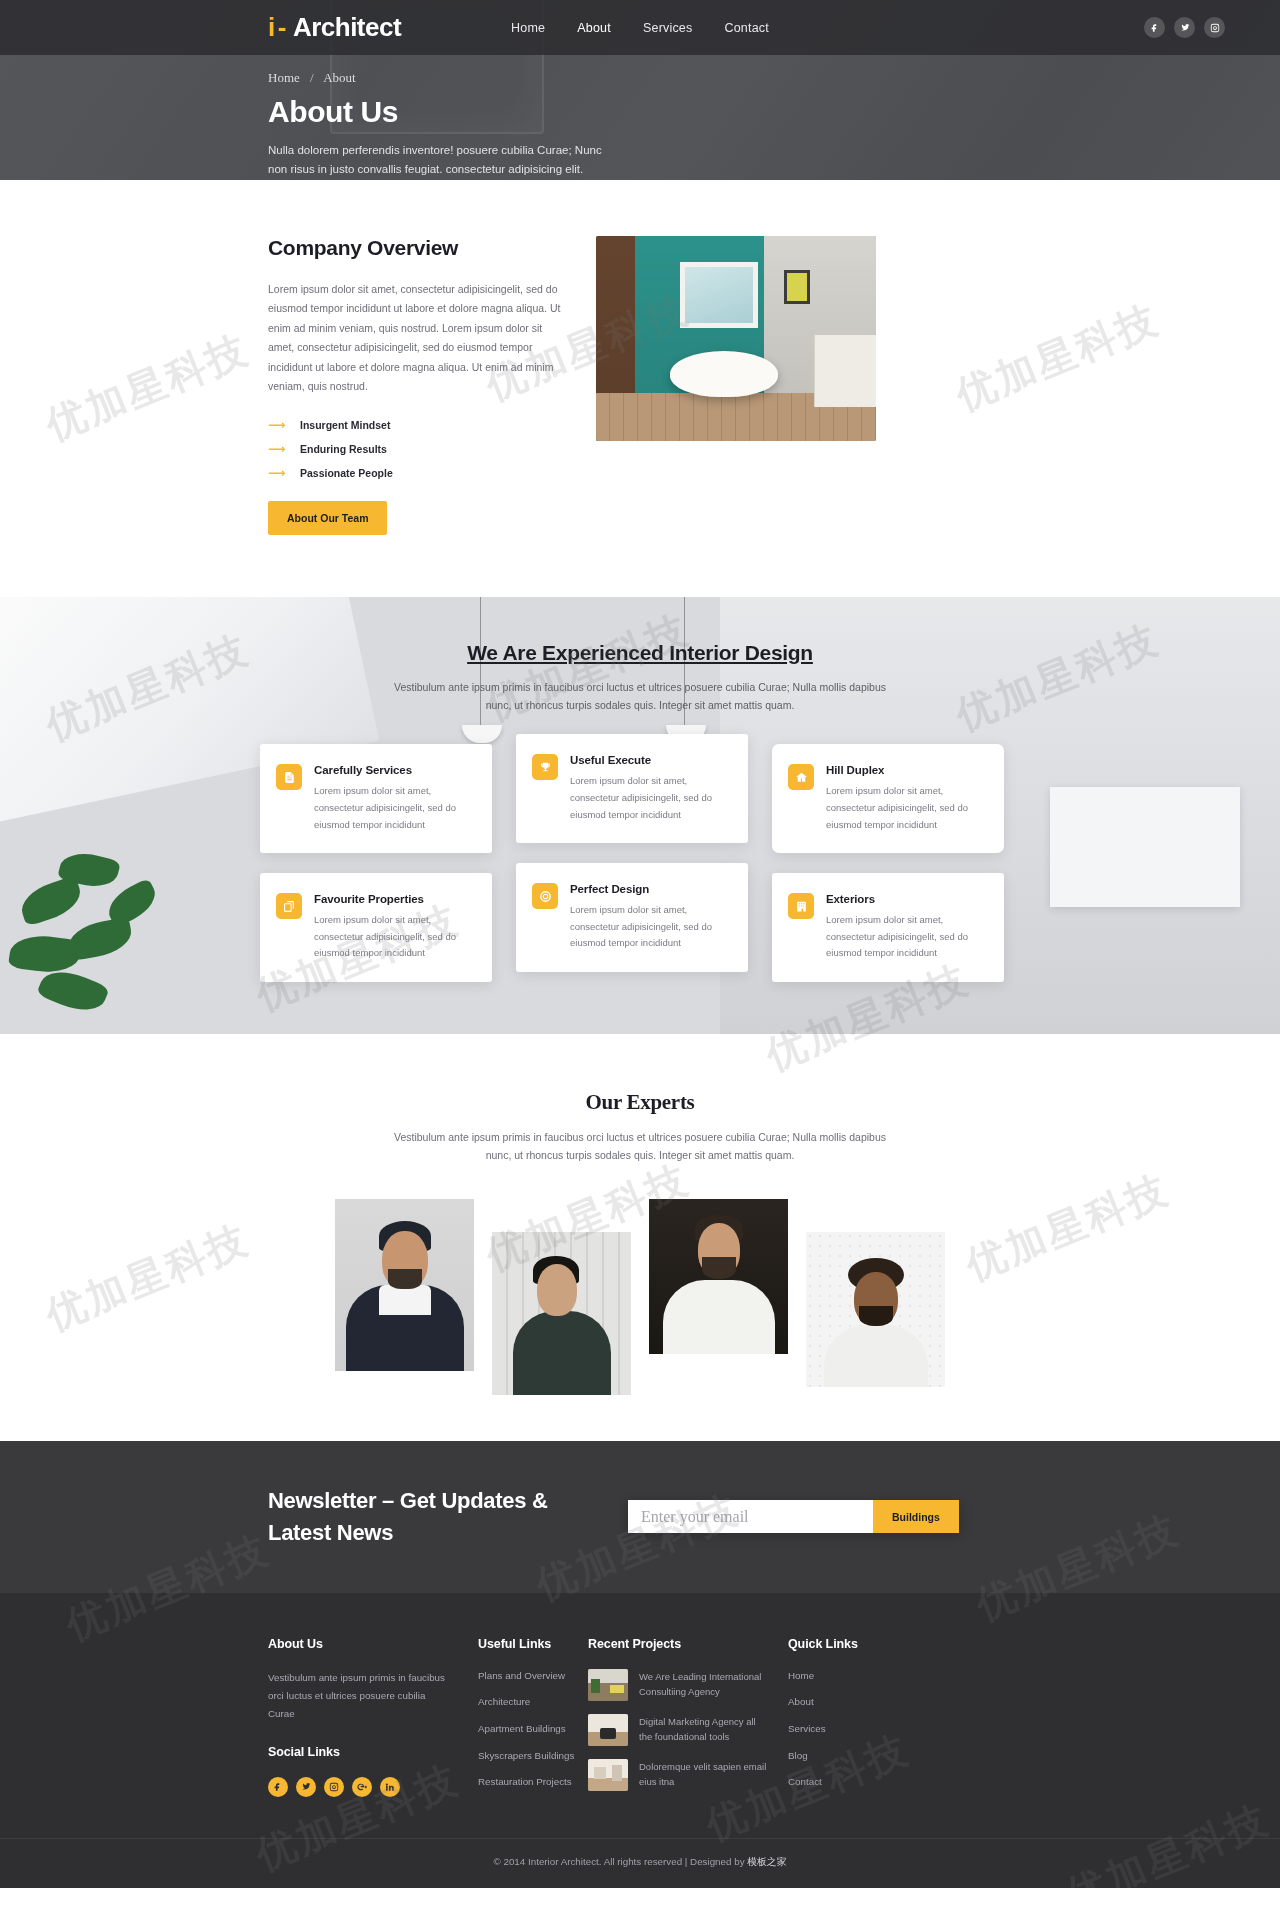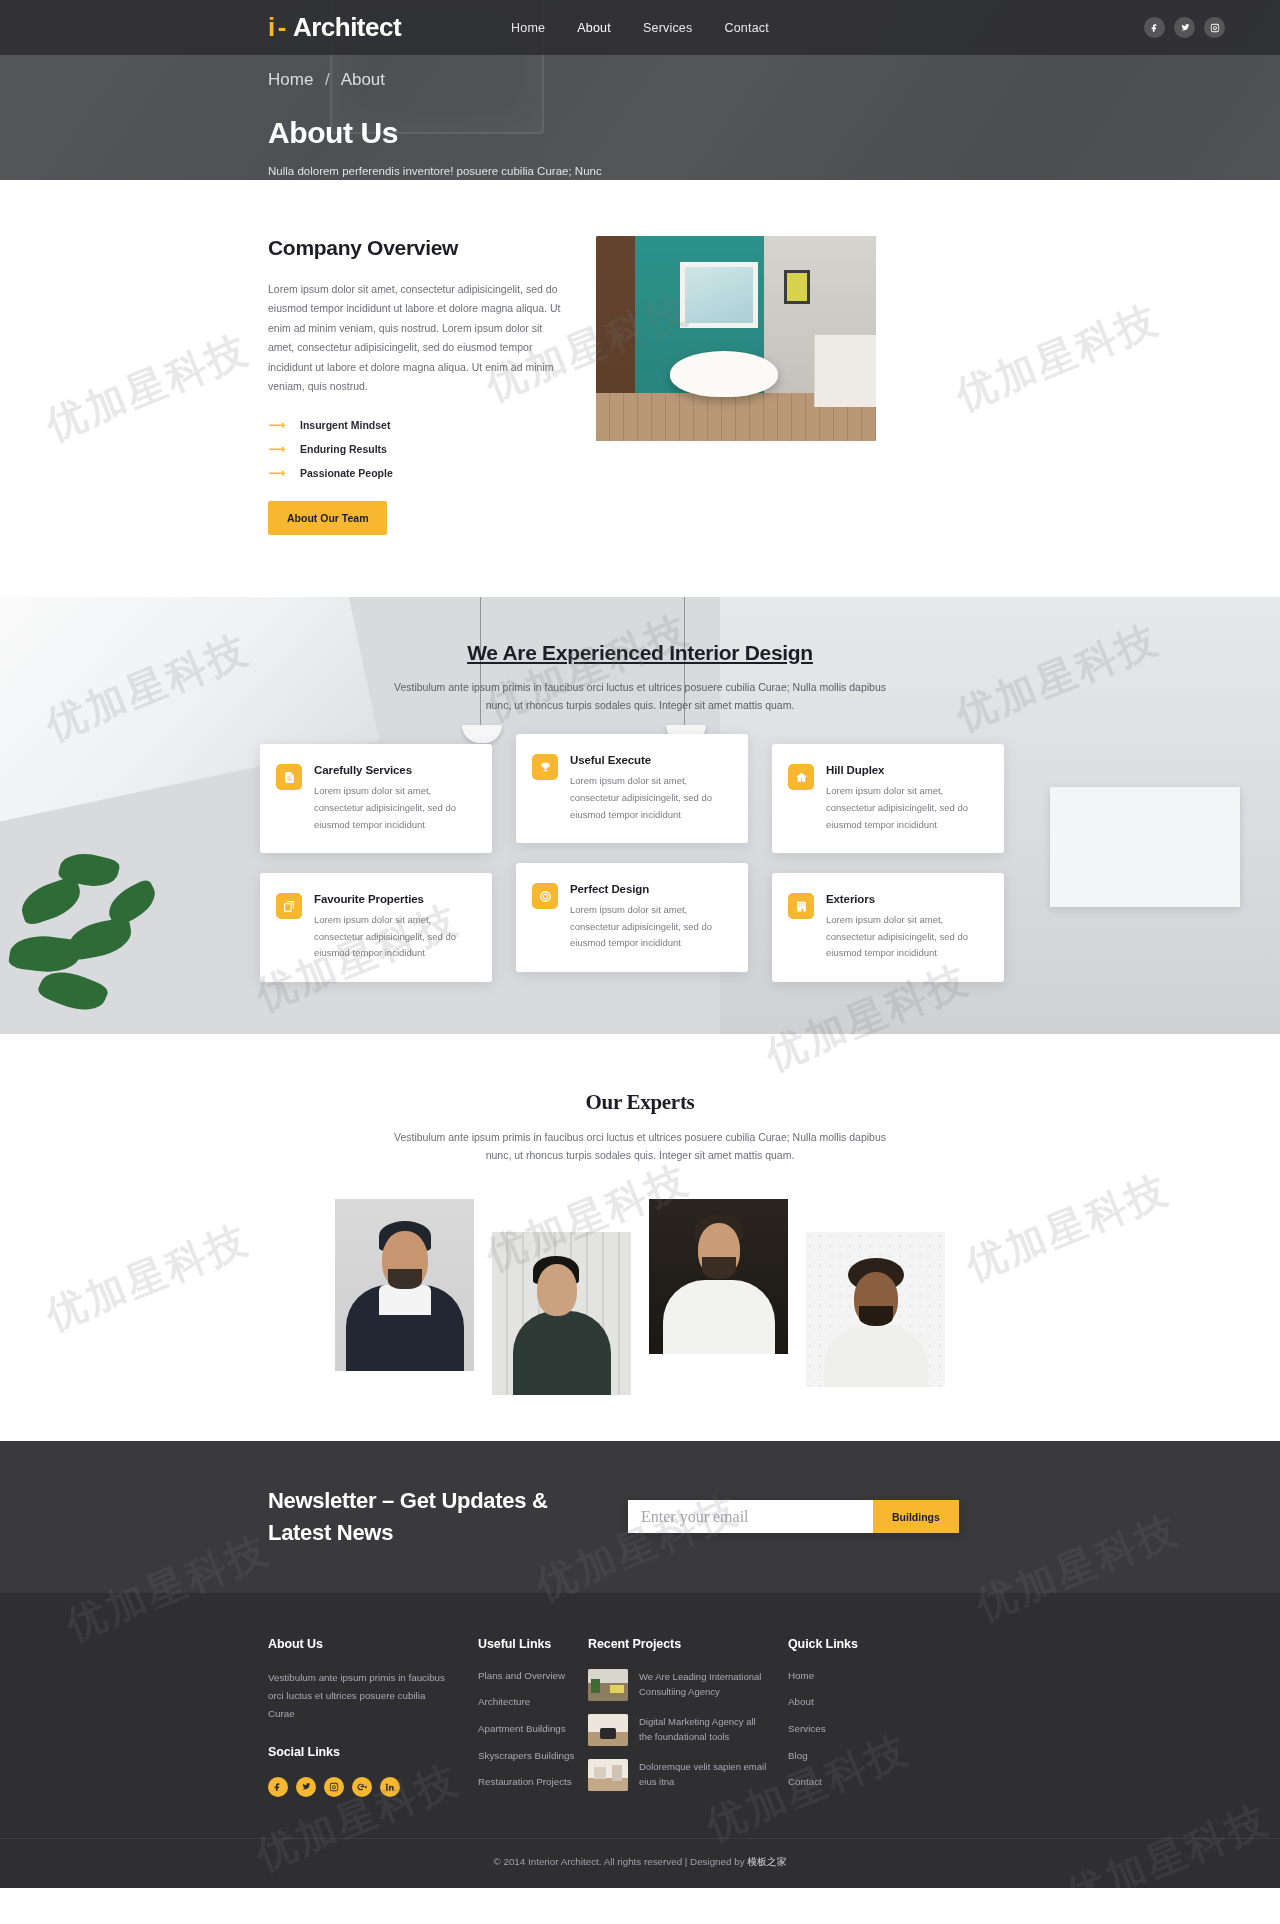--- a/index.html
+++ b/index.html
@@ -76,21 +76,21 @@
     content:"";
     position:absolute; left:330px; top:-10px; width:210px; height:140px;
     border:2px solid rgba(255,255,255,0.10);
     border-radius:4px;
     box-shadow: inset 0 0 40px rgba(255,255,255,0.05);
   }
   .hero-inner {
     position: relative; z-index: 2;
     width: 1280px; padding-left: 268px; padding-top: 70px;
   }
-  .crumb { font-size: 17px; color: #dcdcdf; margin-bottom: 26px; }
+  .crumb { font-size: 13px; color: #dcdcdf; margin-bottom: 9px; font-family: Liberation Serif, serif; }
   .crumb .sep { margin: 0 7px; color: #c3c3c7; }
   .crumb a { color: #dcdcdf; text-decoration: none; }
   .hero h1 {
     font-size: 30px; font-weight: 700; color: #fff;
     letter-spacing: -0.4px; margin-bottom: 12px;
   }
   .hero p {
     font-size: 11.5px; color: #e2e2e5; line-height: 1.65; max-width: 340px;
   }
 
@@ -213,21 +213,21 @@
   .card-ico svg { width: 13px; height: 13px; fill: #fff; }
   .card h3 {
     font-size: 11.5px; font-weight: 700; color: #1d1d26;
     margin-bottom: 7px; letter-spacing: -0.1px;
   }
   .card p { font-size: 9.5px; color: #7b7b85; line-height: 1.75; }
 
   
   .card-grid .c1 { transform: translateY(0); }
   .card-grid .c2 { transform: translateY(-10px); }
-  .card-grid .c3 { transform: translateY(0); }
+  .card-grid .c3 { transform: translateY(0); border-radius: 7px; }
   .card-grid .c4 { transform: translateY(0); }
   .card-grid .c5 { transform: translateY(-10px); }
   .card-grid .c6 { transform: translateY(0); }
 
   
   .experts { background: #fff; padding: 56px 0 46px; }
   .experts h2 {
     text-align: center; font-size: 21px; font-weight: 700;
     color: #1d1d26; letter-spacing: -0.3px; margin-bottom: 13px; font-family: Liberation Serif, serif;
   }

